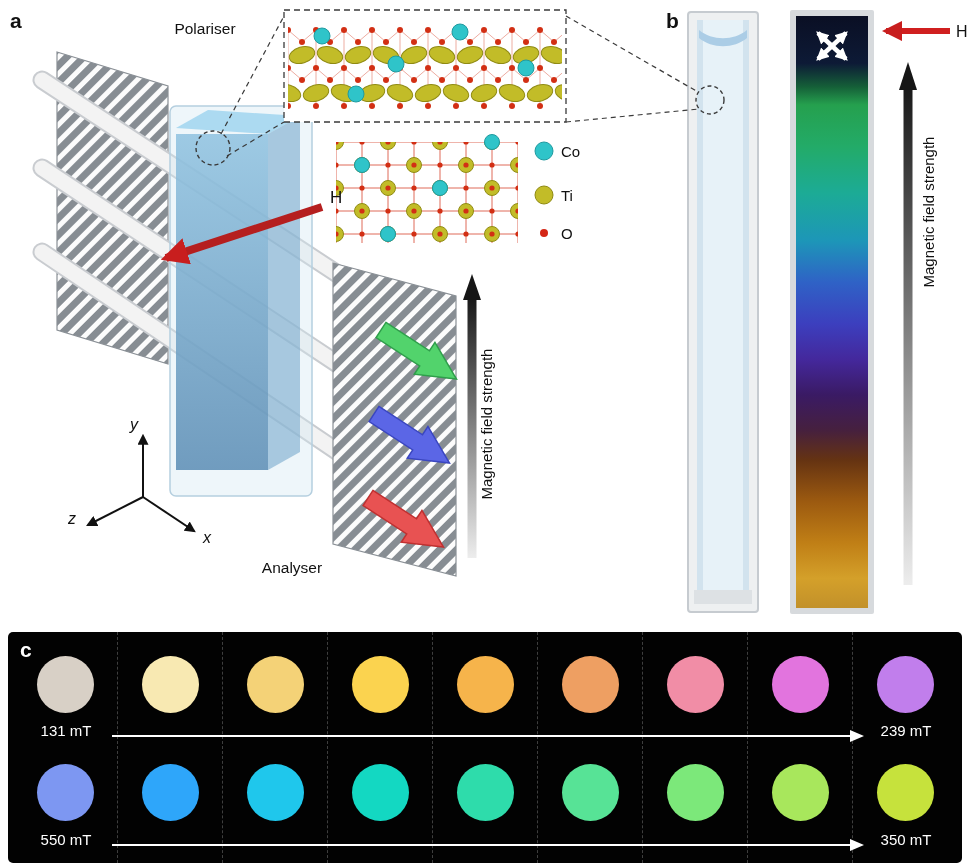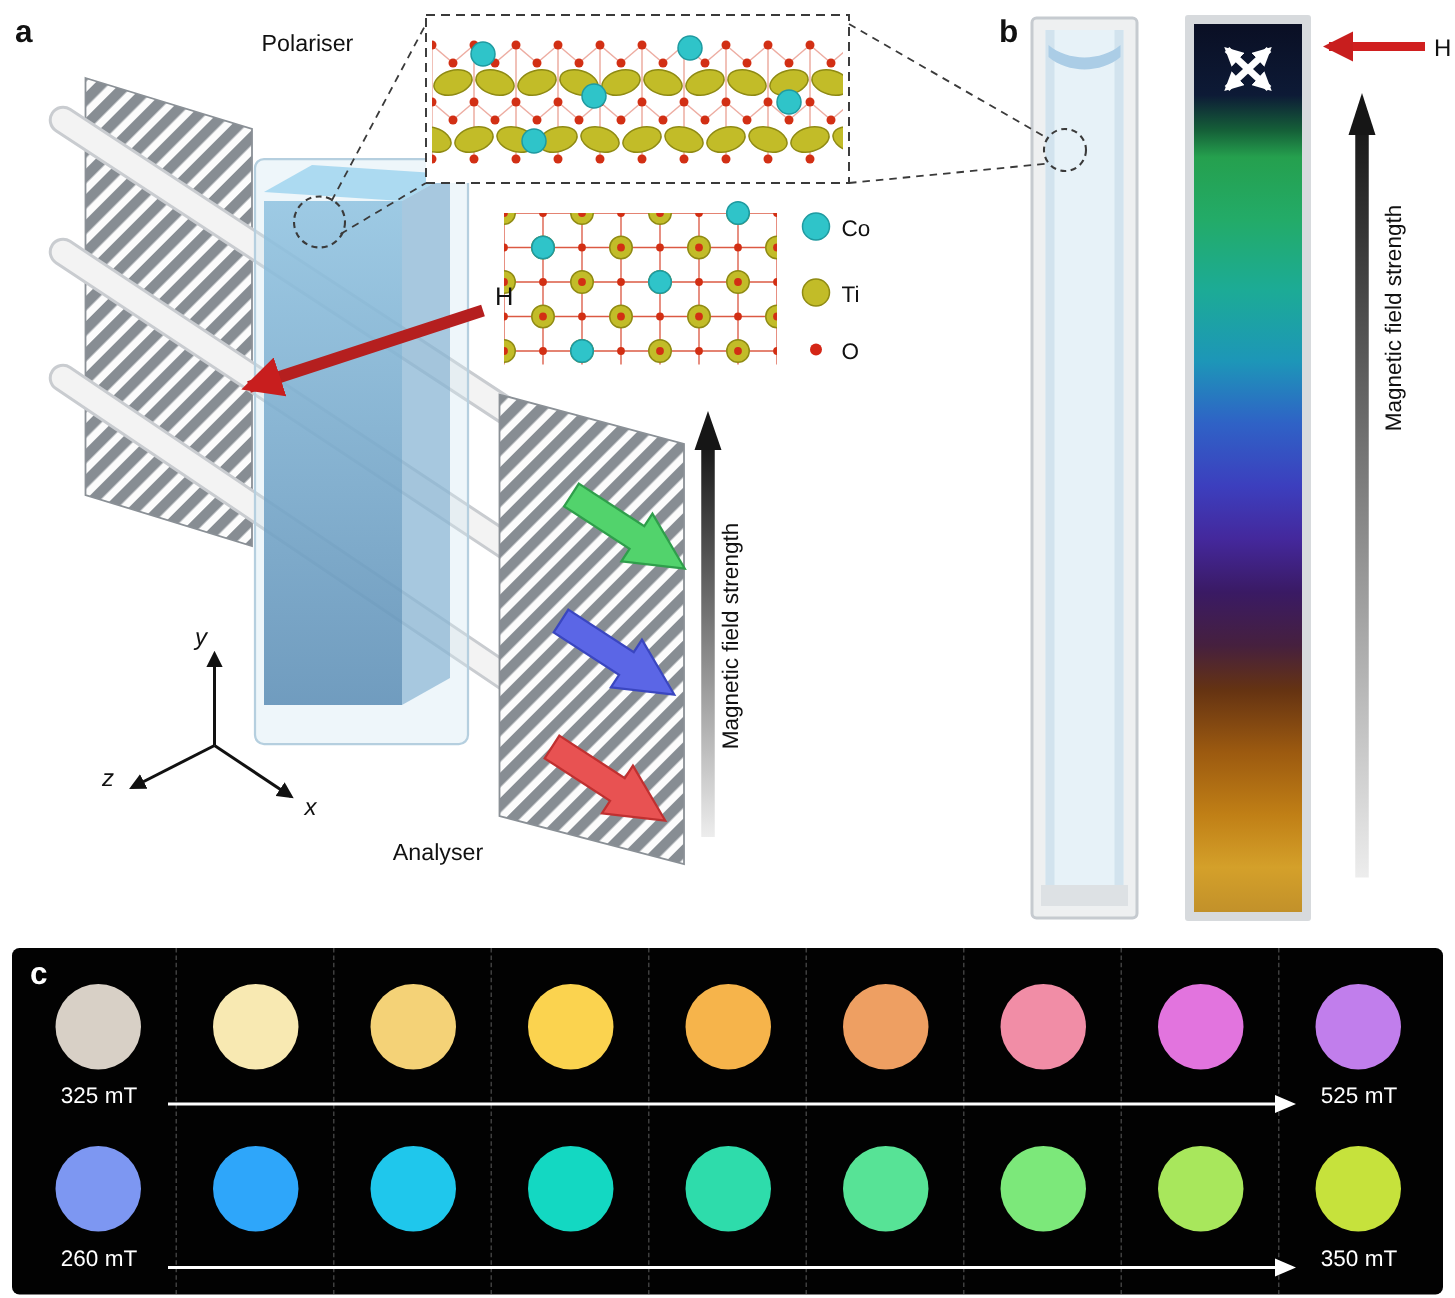--- a/index.html
+++ b/index.html
@@ -275,38 +275,38 @@
   <div class="dot" style="left: 29px; top: 24px; background: rgb(216, 208, 198);"></div>
   <div class="dot" style="left: 134px; top: 24px; background: rgb(248, 233, 178);"></div>
   <div class="dot" style="left: 239px; top: 24px; background: rgb(244, 210, 119);"></div>
   <div class="dot" style="left: 344px; top: 24px; background: rgb(251, 211, 79);"></div>
   <div class="dot" style="left: 449px; top: 24px; background: rgb(246, 180, 75);"></div>
   <div class="dot" style="left: 554px; top: 24px; background: rgb(238, 159, 98);"></div>
   <div class="dot" style="left: 659px; top: 24px; background: rgb(241, 141, 166);"></div>
   <div class="dot" style="left: 764px; top: 24px; background: rgb(226, 116, 222);"></div>
   <div class="dot" style="left: 869px; top: 24px; background: rgb(193, 126, 236);"></div>
 
-  <div class="mlabel" style="left:18px;top:90px">325 mT</div>
+  <div class="mlabel" style="left:18px;top:90px">131 mT</div>
   <svg class="c-arrow" style="left:104px;top:96px" width="752" height="16">
     <line x1="0" y1="8" x2="738" y2="8" stroke="#fff" stroke-width="2"></line>
     <polygon points="738,2 752,8 738,14" fill="#fff"></polygon>
   </svg>
-  <div class="mlabel" style="left:858px;top:90px">525 mT</div>
+  <div class="mlabel" style="left:858px;top:90px">239 mT</div>
 
   <div class="dot" style="left: 29px; top: 132px; background: rgb(125, 151, 242);"></div>
   <div class="dot" style="left: 134px; top: 132px; background: rgb(46, 166, 250);"></div>
   <div class="dot" style="left: 239px; top: 132px; background: rgb(31, 199, 236);"></div>
   <div class="dot" style="left: 344px; top: 132px; background: rgb(19, 216, 194);"></div>
   <div class="dot" style="left: 449px; top: 132px; background: rgb(46, 220, 171);"></div>
   <div class="dot" style="left: 554px; top: 132px; background: rgb(87, 227, 150);"></div>
   <div class="dot" style="left: 659px; top: 132px; background: rgb(124, 232, 122);"></div>
   <div class="dot" style="left: 764px; top: 132px; background: rgb(168, 231, 92);"></div>
   <div class="dot" style="left: 869px; top: 132px; background: rgb(198, 226, 60);"></div>
 
-  <div class="mlabel" style="left:18px;top:199px">260 mT</div>
+  <div class="mlabel" style="left:18px;top:199px">550 mT</div>
   <svg class="c-arrow" style="left:104px;top:205px" width="752" height="16">
     <line x1="0" y1="8" x2="738" y2="8" stroke="#fff" stroke-width="2"></line>
     <polygon points="738,2 752,8 738,14" fill="#fff"></polygon>
   </svg>
   <div class="mlabel" style="left:858px;top:199px">350 mT</div>
 </div>
 
 </div>
 
 </body></html>

